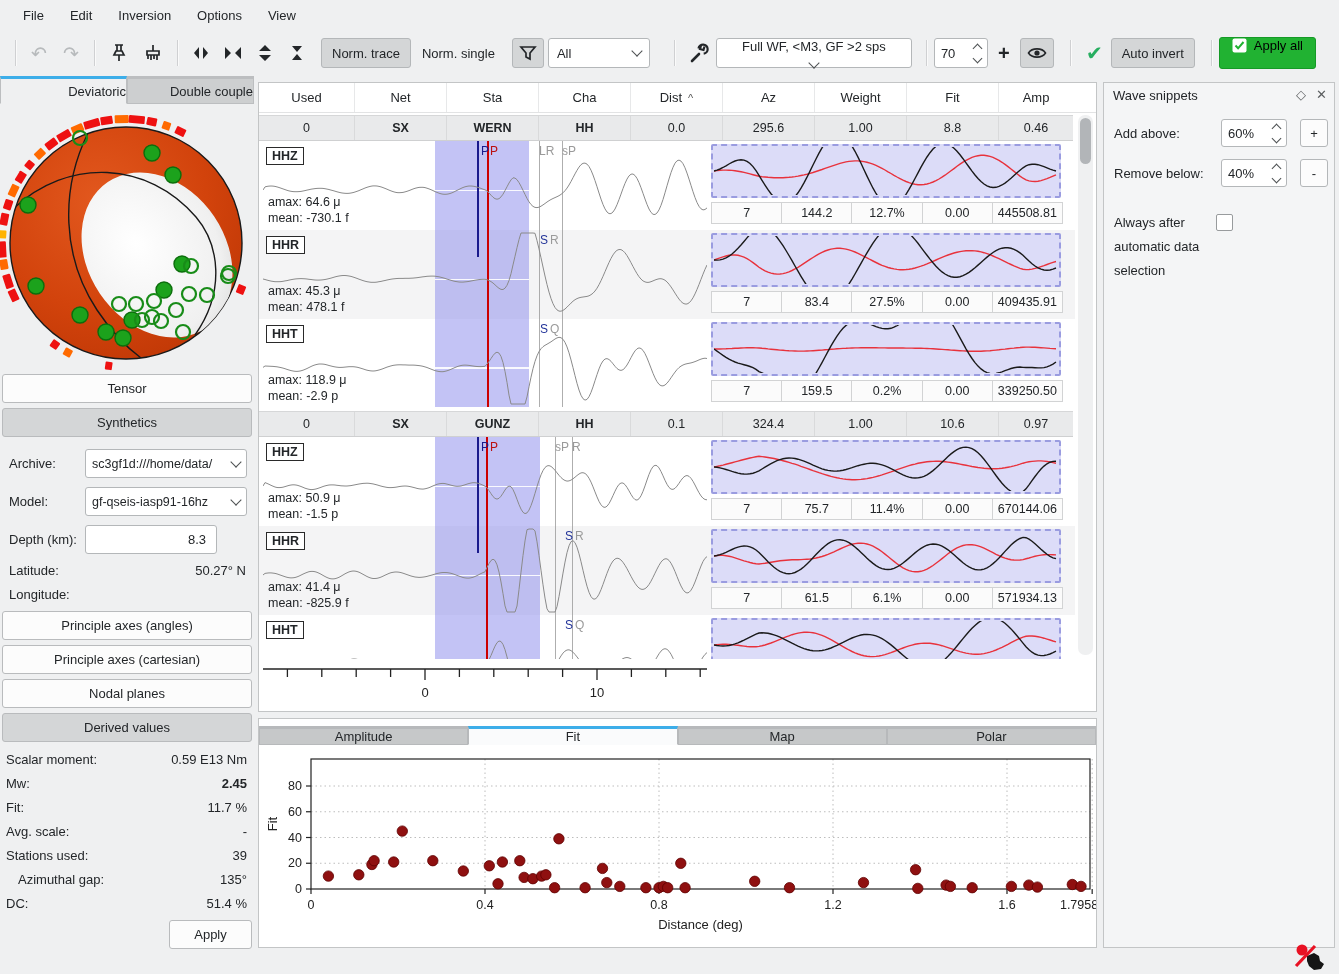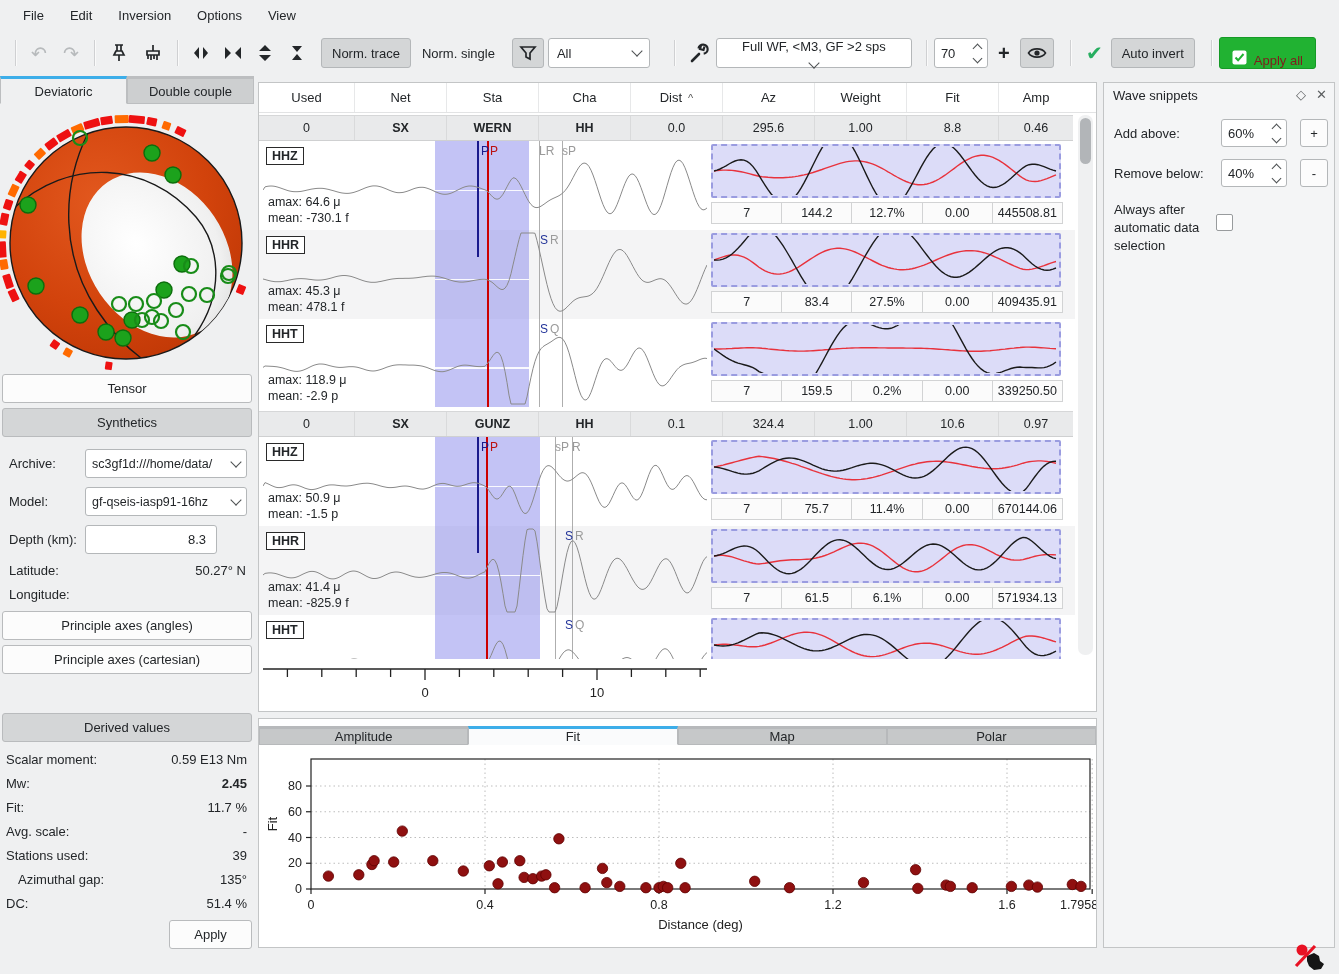--- a/index.html
+++ b/index.html
@@ -17,27 +17,27 @@
   .tbtn.pressed { background:#d4d6d7; border-color:#b4b7b9; }
   .tbtn.disabled { color:#b7babc; }
   .tbtn svg { display:block; }
   .combo { height:30px; background:#fff; border:1px solid #b4b7b9; border-radius:3px; display:flex; align-items:center; padding:0 8px; gap:8px; }
   .combo .val { white-space:nowrap; overflow:hidden; }
   .chev { width:8px; height:8px; border-right:1.4px solid #4d5052; border-bottom:1.4px solid #4d5052; transform:rotate(45deg); margin-top:-4px; flex:0 0 auto; }
   .spin { height:30px; background:#fff; border:1px solid #b4b7b9; border-radius:3px; display:flex; align-items:center; padding:0 6px; gap:6px; }
   .spin .arrows { display:flex; flex-direction:column; gap:3px; }
   .spin .a-up { width:7px; height:7px; border-left:1.3px solid #4d5052; border-top:1.3px solid #4d5052; transform:rotate(45deg); }
   .spin .a-dn { width:7px; height:7px; border-right:1.3px solid #4d5052; border-bottom:1.3px solid #4d5052; transform:rotate(45deg); }
-  .apply-all { background:#21b232; border:1px solid #159a26; color:#7f1d1d; display:flex; align-items:flex-end; gap:7px; height:32px; padding:0 12px; border-radius:3px; font-weight:400; }
+  .apply-all { background:#21b232; border:1px solid #159a26; color:#000000; display:flex; align-items:flex-start; gap:7px; height:32px; padding:0 12px; border-radius:3px; font-weight:400; }
   .big-check { color:#27ae60; font-size:20px; font-weight:bold; }
 
   
   .lpanel { position:absolute; left:0; top:76px; width:254px; bottom:0; }
   .ltabs { position:absolute; top:0; left:0; width:254px; height:28px; display:flex; }
-  .ltab { flex:1; display:flex; align-items:center; justify-content:center; background:#cdcfd0; border:1px solid #bcbec0; border-top:3px solid #bcbec0; height:28px; }
+  .ltab { flex:1; display:flex; align-items:center; justify-content:flex-end; background:#cdcfd0; border:1px solid #bcbec0; border-top:3px solid #bcbec0; height:28px; }
   .ltab.active { background:#eff0f1; border-top:3px solid #3daee9; border-bottom-color:transparent; }
   .lbtn { position:absolute; left:2px; width:250px; height:29px; background:#fcfcfc; border:1px solid #b9bbbd; border-radius:3px; display:flex; align-items:center; justify-content:center; }
   .lbtn.pressed { background:#d4d6d7; }
   .lrow-label { position:absolute; left:9px; }
   .lrow-value { position:absolute; right:8px; text-align:right; }
   .lcombo { position:absolute; left:85px; width:162px; height:29px; }
   .ledit { position:absolute; left:85px; width:132px; height:29px; background:#fff; border:1px solid #b4b7b9; border-radius:3px; text-align:right; padding:0 10px; font:inherit; color:#232629; }
   .dval-label { position:absolute; left:6px; }
   .dval-value { position:absolute; right:7px; text-align:left;margin-left:16px; }
   .bold { font-weight:bold; }
@@ -74,21 +74,21 @@
   .btab.active { background:#fafbfc; border-top:3px solid #3daee9; border-bottom-color:transparent; }
 
   
   .rpanel { position:absolute; left:1103px; top:82px; width:232px; height:866px; background:#f4f5f6; border:1px solid #c3c5c6; }
   .rtitle { position:absolute; left:9px; top:5px; }
   .ricons { position:absolute; right:7px; top:4px; color:#5a5d5f; font-size:13px; display:flex; gap:10px; }
   .rlabel { position:absolute; left:10px; }
   .rspin { position:absolute; width:66px; height:28px; }
   .rsqbtn { position:absolute; width:28px; height:28px; background:#fcfcfc; border:1px solid #b4b7b9; border-radius:3px; display:flex; align-items:center; justify-content:center; }
   .rcheck { position:absolute; width:17px; height:17px; background:#fff; border:1px solid #989b9d; border-radius:2px; }
-  .rwrap { position:absolute; left:10px; width:100px; line-height:18px; }
+  .rwrap { position:absolute; left:10px; width:100px; line-height:24px;margin-top:10px; }
 
   text { font-family:"Liberation Sans","DejaVu Sans",sans-serif; }
 </style>
 </head>
 <body>
 
 <div id="app">
 
   <div class="menubar">
     <span class="menu-item">File</span>
@@ -326,20 +326,23 @@
     <span class="lrow-label" style="top:487px;">Latitude:</span>
     <span class="lrow-value" style="top:487px;">50.27° N</span>
     <span class="lrow-label" style="top:511px;">Longitude:</span>
     <span class="lrow-value" style="top:511px;margin-top:23px;">12.44° E</span>
 
     <div class="lbtn" style="top:535px;">
         <span>Principle axes (angles)</span>
       </div>
     <div class="lbtn" style="top:569px;">
         <span>Principle axes (cartesian)</span>
+      </div>
+    <div class="lbtn" style="top:603px;">
+        <span>Nodal planes</span>
       </div>
     <div class="lbtn pressed" style="top:637px;">
         <span>Derived values</span>
       </div>
 
     <span class="dval-label" style="top:676px;">Scalar moment:</span>
     <span class="dval-value" style="top:676px;">0.59 E13 Nm</span>
     <span class="dval-label" style="top:700px;">Mw:</span>
     <span class="dval-value bold" style="top:700px;">2.45</span>
     <span class="dval-label" style="top:724px;">Fit:</span>

